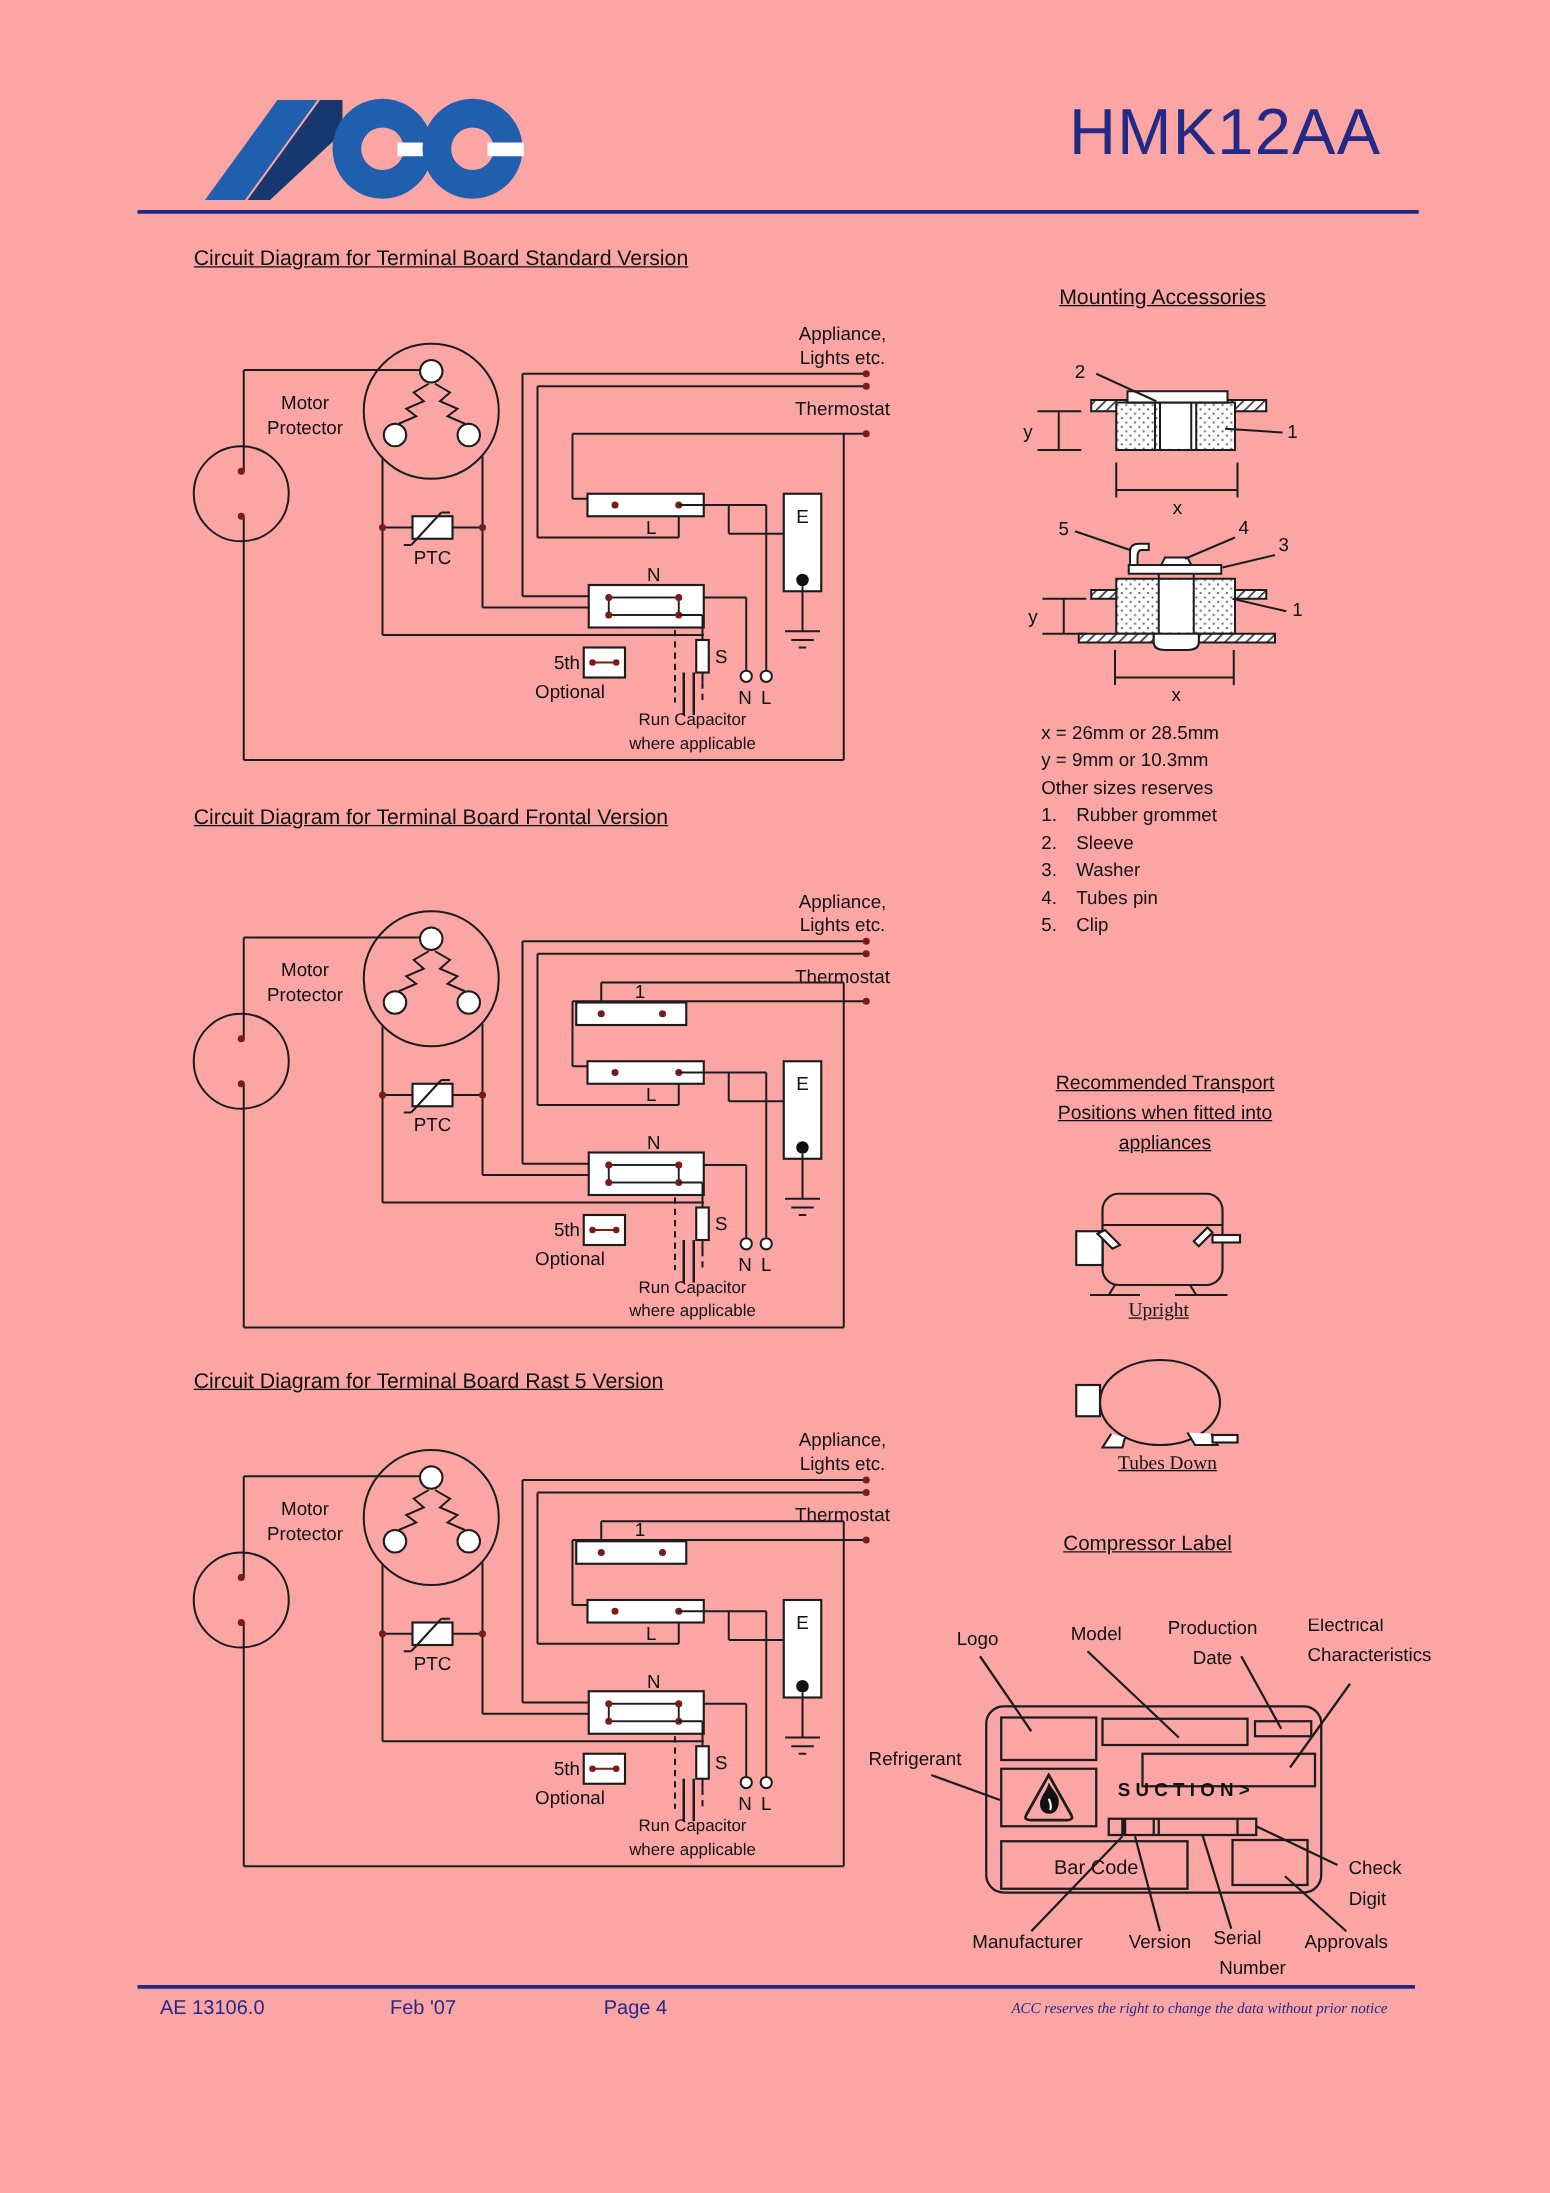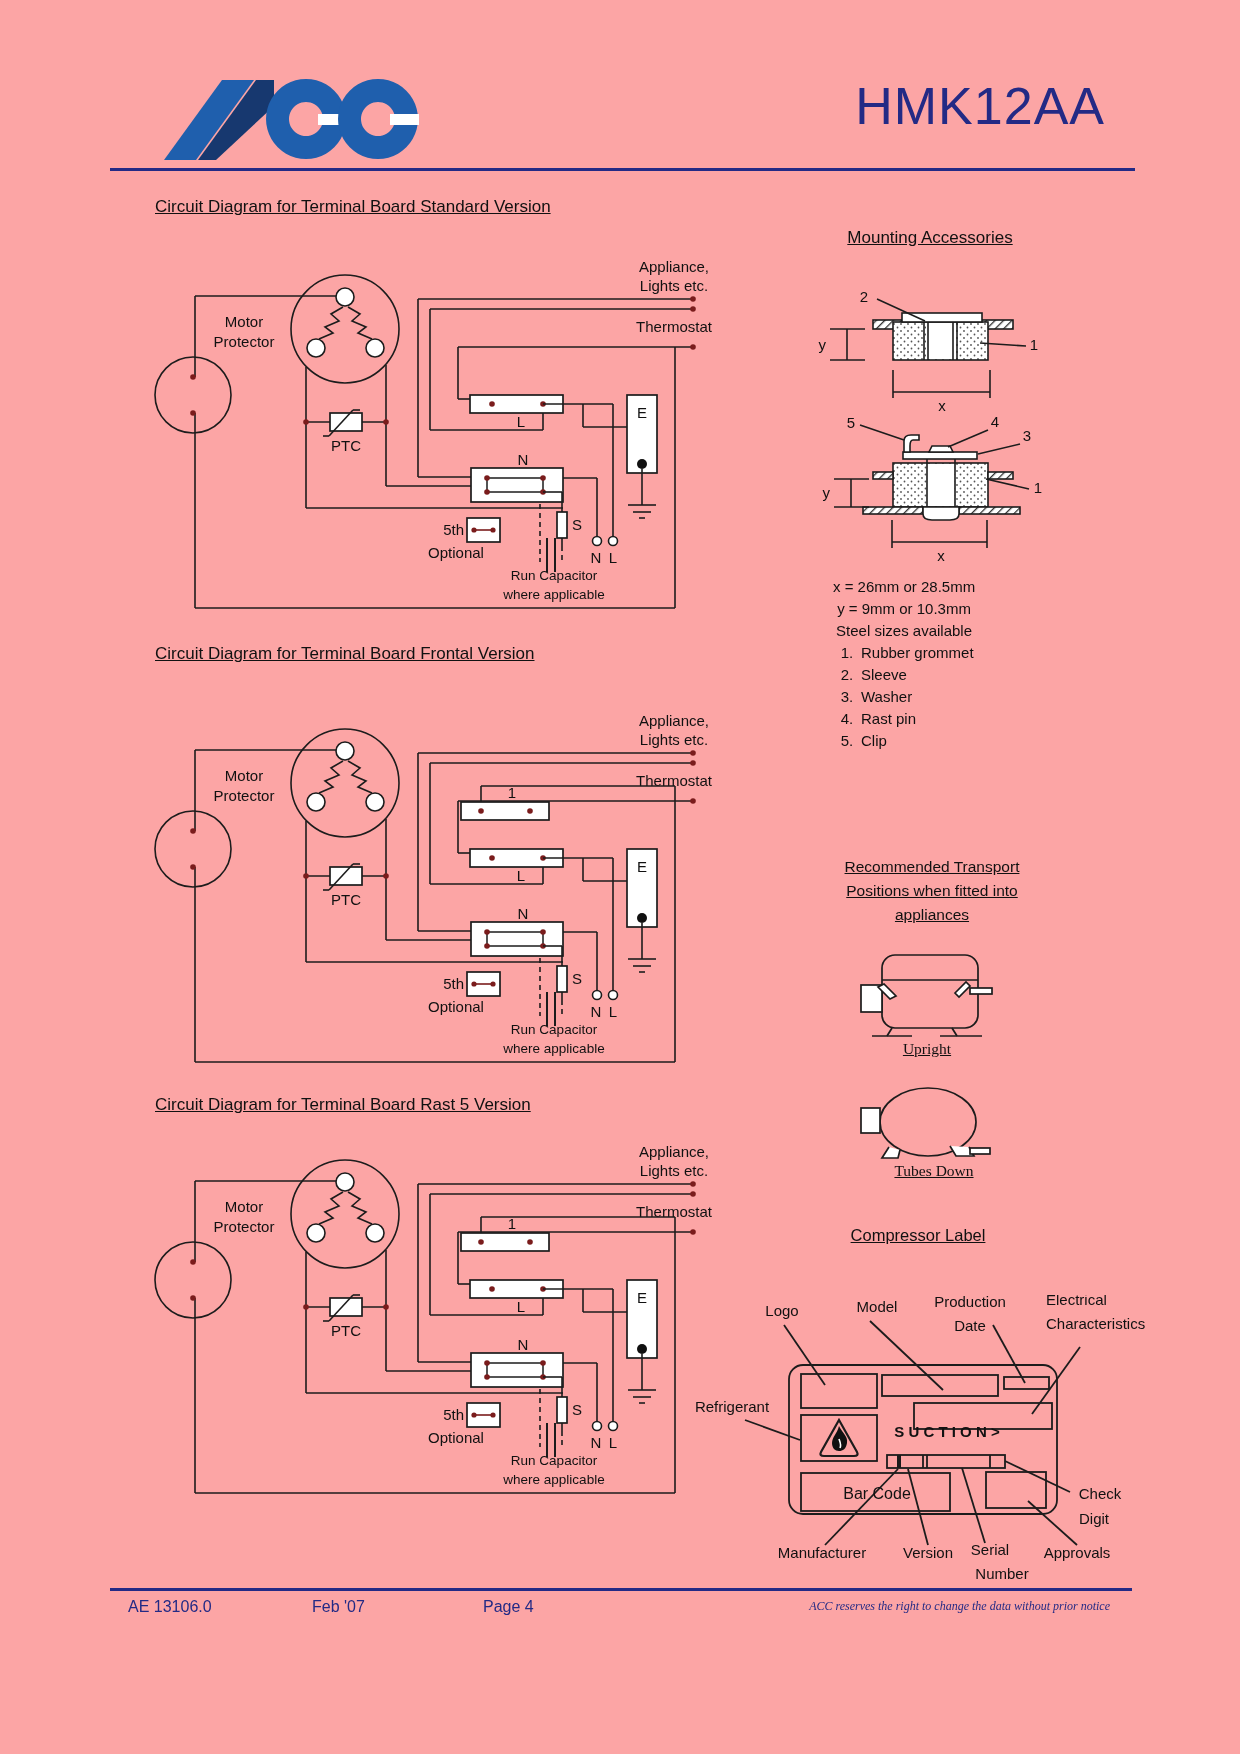--- a/index.html
+++ b/index.html
@@ -5,21 +5,21 @@
   html,body{margin:0;padding:0;background:#e8e8e8;}
   .page{position:relative;width:1240px;height:1754px;background:#fca5a5;margin:0 auto;
         font-family:"Liberation Sans",sans-serif;color:#111;overflow:hidden;padding-left:37px;}
   .abs{position:absolute;}
   .sec-title{font-size:17px;color:#111;text-decoration:underline;white-space:nowrap;}
   .ctr{text-align:center;}
   .navy{color:#232a85;}
   .hmk{font-size:52px;line-height:1;letter-spacing:1px;}
   .prodspec{font-size:24px;font-weight:bold;letter-spacing:0.5px;}
   .rule{background:#232a85;}
-  .mtext{font-size:15px;line-height:22px;white-space:nowrap;text-align:center;}
+  .mtext{font-size:15px;line-height:22px;white-space:nowrap;}
   .mlist-row{display:flex;}
   .mlist-num{width:28px;}
   .transport-title{font-size:15.5px;line-height:24px;}
   .transport-title span{text-decoration:underline;}
   .fig-label{font-size:15.5px;text-decoration:underline;white-space:nowrap;font-family:Liberation Serif, serif;}
   .footer-item{font-size:16px;color:#232a85;white-space:nowrap;}
   .notice{font-family:"Liberation Serif",serif;font-style:italic;font-size:12px;color:#232a85;text-align:right;}
   svg text{font-family:"Liberation Sans",sans-serif;fill:#111;}
 </style>
 </head>
@@ -406,36 +406,36 @@
       <text x="71" y="148" text-anchor="middle">5</text>
       <text x="215" y="147" text-anchor="middle">4</text>
       <text x="247" y="161" text-anchor="middle">3</text>
       <text x="258" y="213" text-anchor="middle">1</text>
     </g>
   </svg>
 
   <div class="abs mtext" style="left:833px;top:576px;">
     <div>x = 26mm or 28.5mm</div>
     <div>y = 9mm or 10.3mm</div>
-    <div>Steel sizes available</div>
+    <div>Other sizes reserves</div>
     <div class="mlist-row">
       <span class="mlist-num">1.</span>
         <span>Rubber grommet</span>
       </div>
     <div class="mlist-row">
       <span class="mlist-num">2.</span>
         <span>Sleeve</span>
       </div>
     <div class="mlist-row">
       <span class="mlist-num">3.</span>
         <span>Washer</span>
       </div>
     <div class="mlist-row">
       <span class="mlist-num">4.</span>
-        <span>Rast pin</span>
+        <span>Tubes pin</span>
       </div>
     <div class="mlist-row">
       <span class="mlist-num">5.</span>
         <span>Clip</span>
       </div>
   </div>
 
   <div class="abs ctr transport-title" style="left:792px;top:855px;width:280px;">
     <div><span>Recommended Transport</span></div>
     <div><span>Positions when fitted into</span></div>

